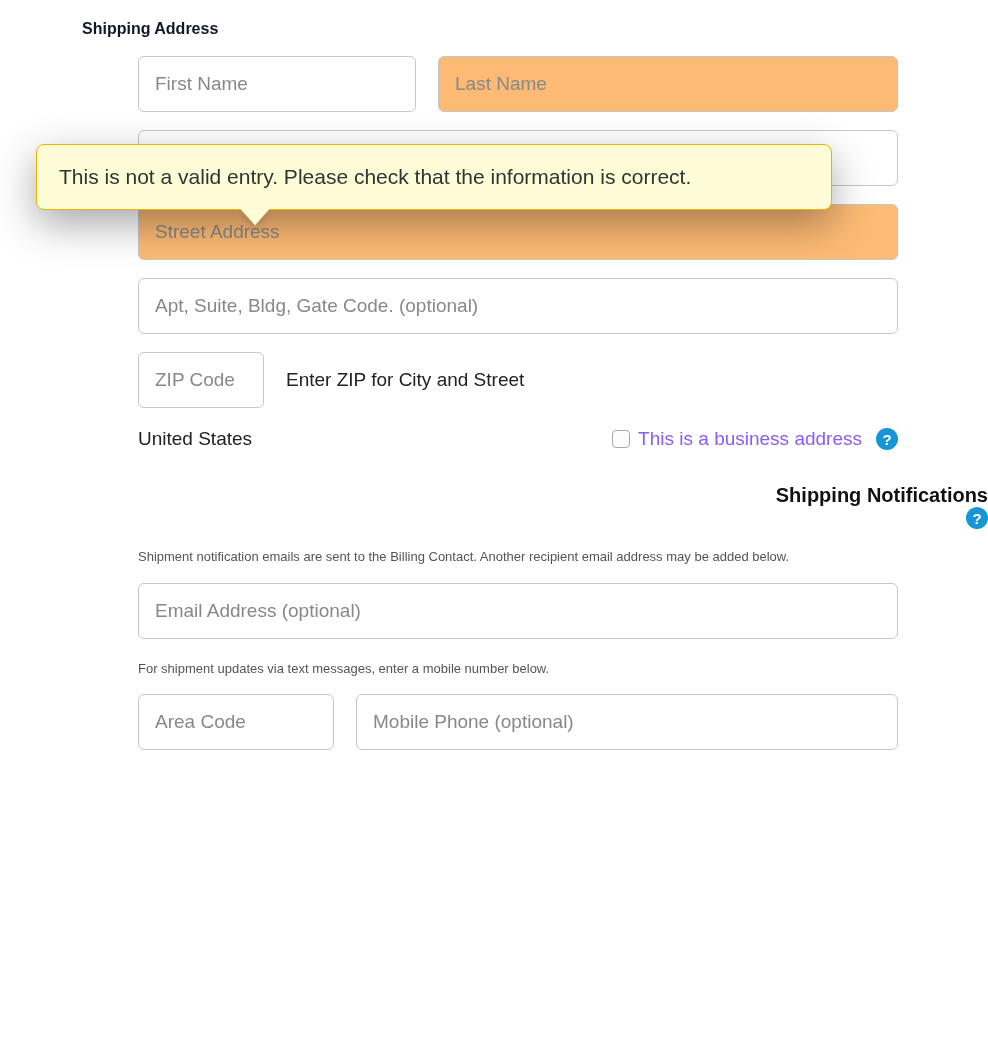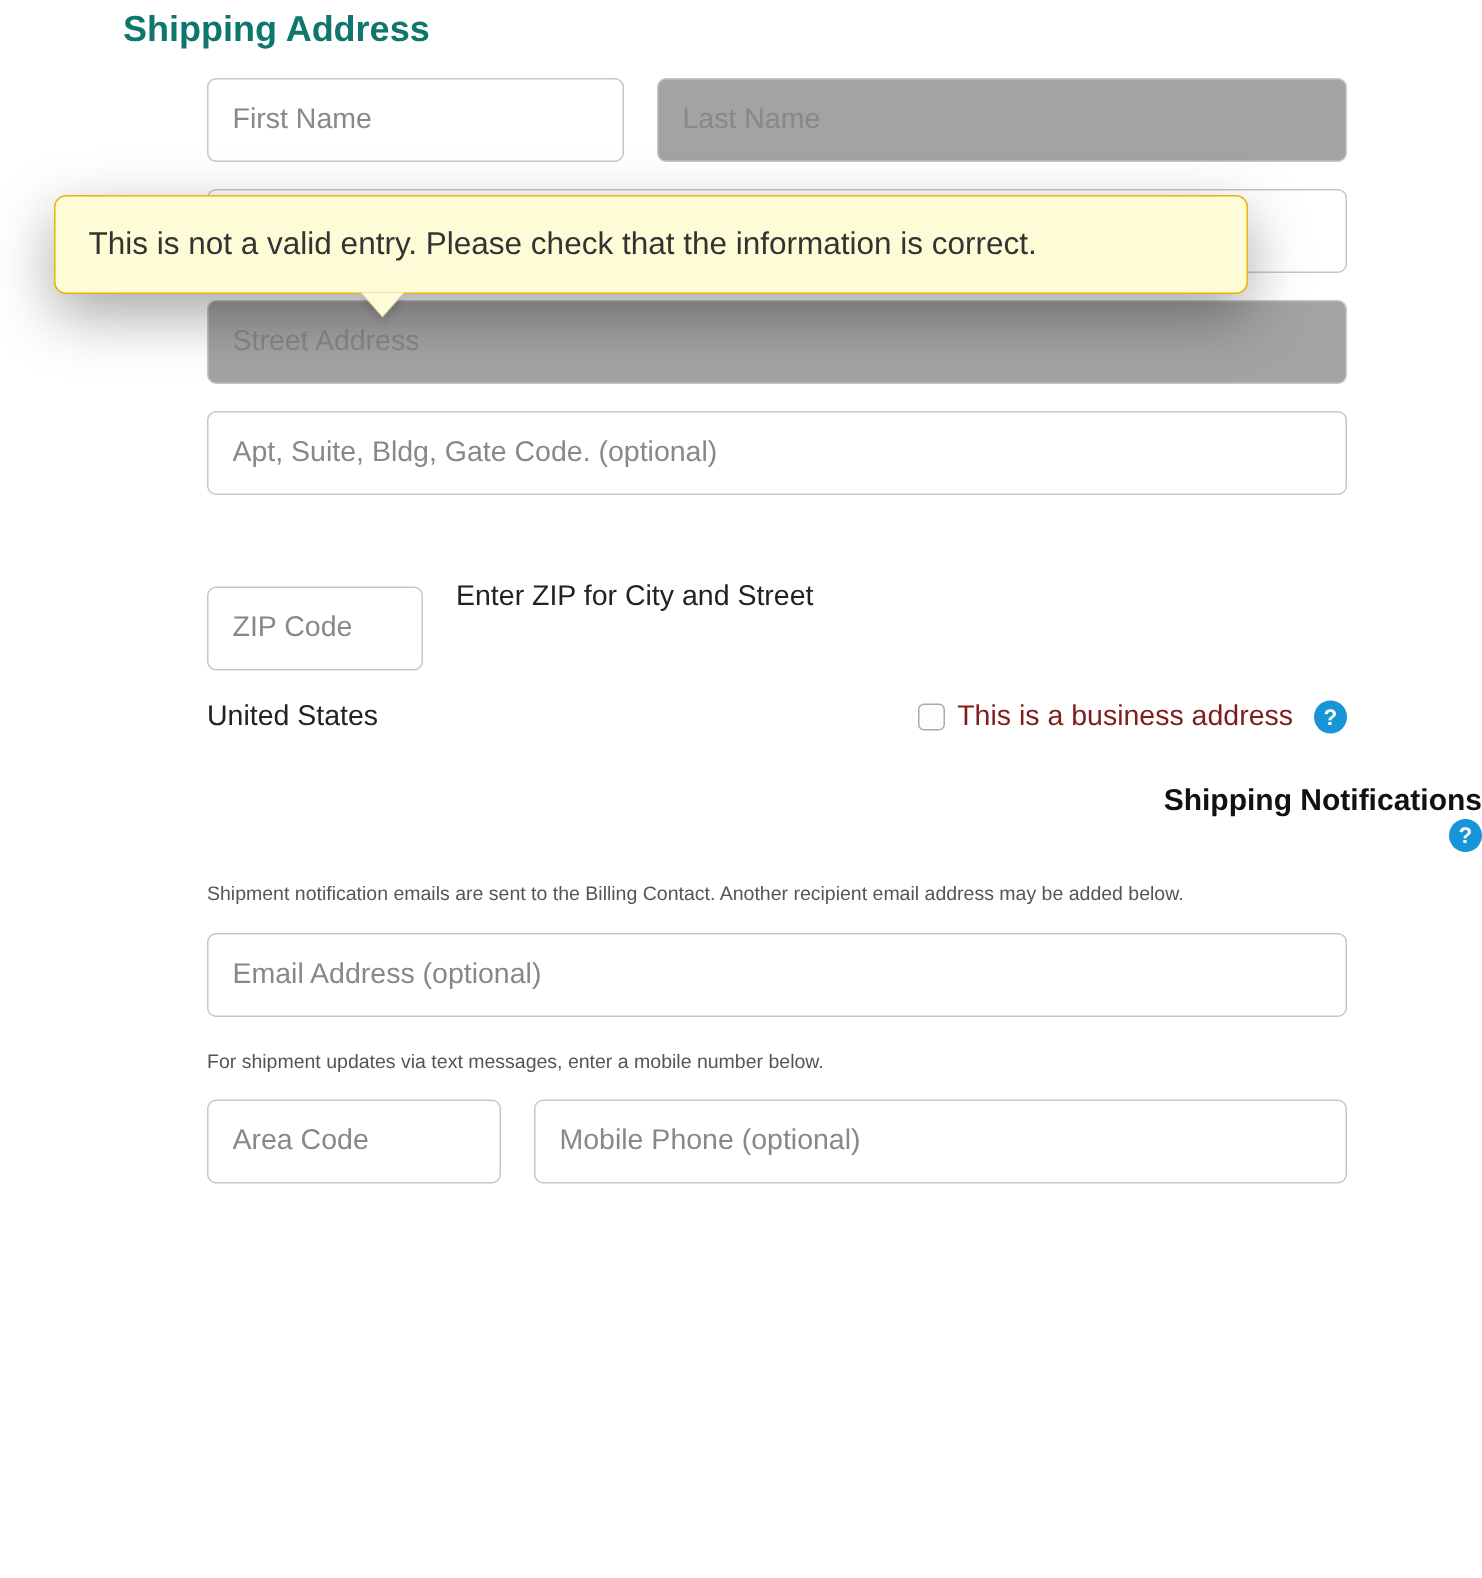--- a/index.html
+++ b/index.html
@@ -11,24 +11,24 @@
     font-family: "Lucida Grande", "Helvetica Neue", Helvetica, Arial, sans-serif;
     background: #fff;
     color: #333;
     width: 988px;
   }
   .container {
     padding: 0 0 40px 0;
     position: relative;
   }
   .section-title {
-    font-size: 24px;
+    font-size: 16px;
     font-weight: bold;
-    color: #0f766e;
-    margin: 6px 0 18px 82px;
+    color: #0f172a;
+    margin: 20px 0 18px 82px;
   }
   .section-title-2 {
     font-size: 20px;
     font-weight: bold;
     color: #111;
     margin: 34px 0 18px 82px;
     display: flex;
     align-items: flex-end;
     flex-direction: column;
   }
@@ -50,38 +50,38 @@
     font-size: 19px;
     color: #333;
     padding: 14px 16px;
     outline: none;
     font-family: inherit;
   }
   .field::placeholder {
     color: #888;
   }
   .field.autofill {
-    background: #a3a3a3;
+    background: #fdba74;
   }
   .field.error {
     color: #d63726;
     background: #fcf8c7;
     border: 1px solid #c7c7c7;
   }
   .field.focused {
     box-shadow: 0 0 0 4px #b8d6f4;
     border-color: #9cc0e6;
   }
   .first-name   { width: 278px; }
   .last-name    { flex: 1; }
   .hidden-row-field { flex: 1; }
   .area-code    { width: 200px; }
   .phone        { flex: 1; }
   .full         { flex: 1; }
-  .zip          { width: 144px; margin-top: 43px; }
+  .zip          { width: 126px; }
   .zip-hint {
     font-size: 19px;
     color: #222;
   }
   .country-row {
     display: flex;
     align-items: center;
     margin-top: 20px;
   }
   .country {
@@ -98,21 +98,21 @@
   .checkbox {
     width: 18px;
     height: 18px;
     border: 1px solid #aaa;
     border-radius: 4px;
     background: #fdfdfd;
     display: inline-block;
   }
   .biz-label {
     font-size: 19px;
-    color: #7f1d1d;
+    color: #8b5cf6;
   }
   .help-badge {
     width: 22px;
     height: 22px;
     border-radius: 50%;
     background: #1895d6;
     color: #fff;
     font-weight: bold;
     font-size: 15px;
     display: inline-flex;

